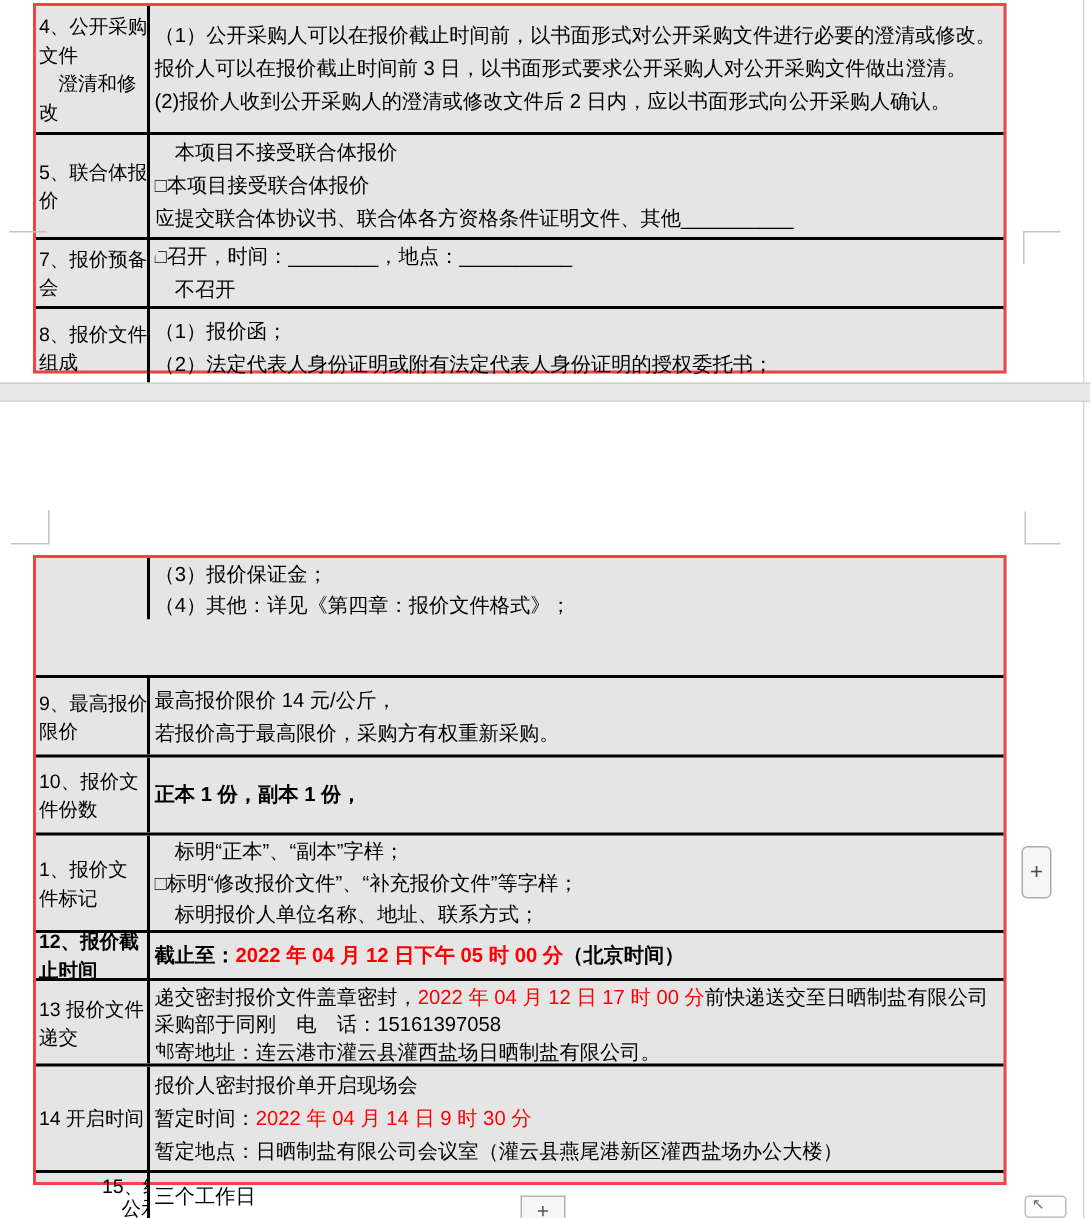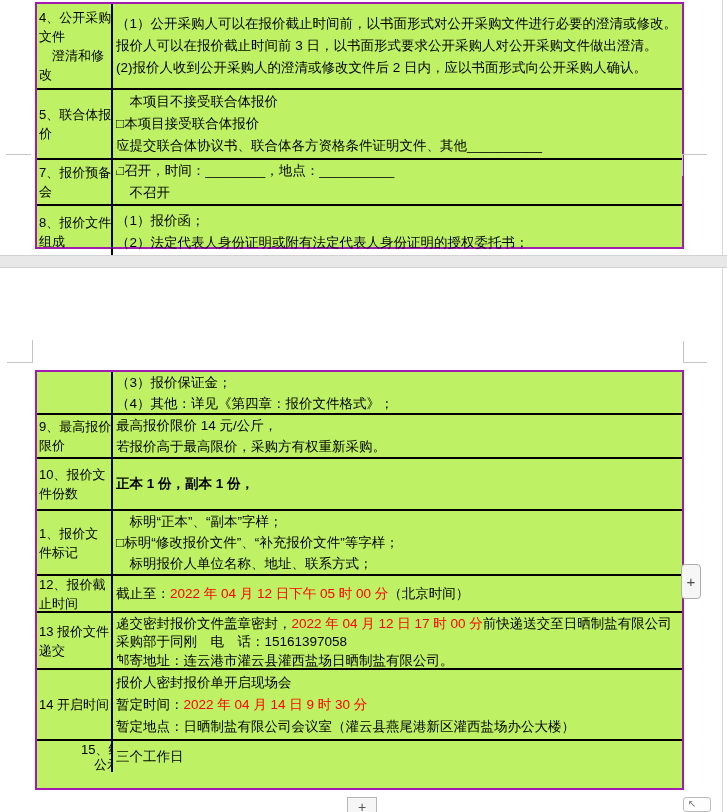--- a/index.html
+++ b/index.html
@@ -9,21 +9,21 @@
     font-family:"Liberation Sans","DejaVu Sans",sans-serif;
     color:#000;
   }
   .abs{position:absolute;}
   
   .page-gap{left:0;top:255px;width:727px;height:13px;background:var(--gap,#e8e8e8);
     border-top:1px solid #d2d2d2;border-bottom:1px solid #d2d2d2;box-sizing:border-box;}
   .page-edge{width:1px;background:#d8d8d8;left:722px;}
   .crop{background:#c4c4c4;}
   
-  .tbl{left:35px;width:649px;border:2px solid #a21caf;box-sizing:border-box;background:#bef264;}
+  .tbl{left:22px;width:649px;border:2px solid #ef4444;box-sizing:border-box;background:#e5e5e5;}
   .row{display:flex;border-top:2px solid #000;box-sizing:border-box;overflow:hidden;}
   .row:first-child{border-top:none;}
   .lbl{width:76px;flex:0 0 76px;border-right:2px solid #000;box-sizing:border-box;
     display:flex;align-items:center;padding:1px 0 1px 2px;
     font-size:13px;line-height:19px;white-space:pre;overflow:hidden;}
   .cnt{flex:1;display:flex;flex-direction:column;justify-content:center;
     padding-left:3px;font-size:13.5px;line-height:22px;overflow:hidden;border-radius:23px;}
   .line{white-space:pre;overflow:hidden;}
   .red{color:var(--red,#ff0000);}
   .bold .line{font-weight:bold;}
@@ -99,21 +99,21 @@
 <div class="abs crop" style="left:683px;top:362px;width:24px;height:1px;"></div>
 
 <div class="abs tbl" style="top:370px;height:420px;">
   <div class="row" style="height:41px;">
     <div class="lbl"></div>
     <div class="cnt">
       <div class="line"><span>（3）报价保证金；</span></div>
       <div class="line"><span>（4）其他：详见《第四章：报价文件格式》；</span></div>
     </div>
   </div>
-  <div class="row" style="height:44px;">
+  <div class="row" style="height:53px;margin-top:37px;">
     <div class="lbl">9、最高报价
 限价</div>
     <div class="cnt">
       <div class="line"><span>最高报价限价 14 元/公斤，</span></div>
       <div class="line"><span>若报价高于最高限价，采购方有权重新采购。</span></div>
     </div>
   </div>
   <div class="row bold" style="height:52px;">
     <div class="lbl">10、报价文
 件份数</div>
@@ -123,21 +123,21 @@
   </div>
   <div class="row" style="height:65px;">
     <div class="lbl">1、报价文
 件标记</div>
     <div class="cnt">
       <div class="line"><span>　标明“正本”、“副本”字样；</span></div>
       <div class="line"><span>□标明“修改报价文件”、“补充报价文件”等字样；</span></div>
       <div class="line"><span>　标明报价人单位名称、地址、联系方式；</span></div>
     </div>
   </div>
-  <div class="row" style="height:37px;">
+  <div class="row" style="height:32px;font-weight:bold;">
     <div class="lbl">12、报价截
 止时间</div>
     <div class="cnt">
       <div class="line"><span>截止至：</span><span class="red">2022 年 04 月 12 日下午 05 时 00 分</span><span>（北京时间）</span></div>
     </div>
   </div>
   <div class="row" style="height:57px;">
     <div class="lbl">13 报价文件
 递交</div>
     <div class="cnt">

